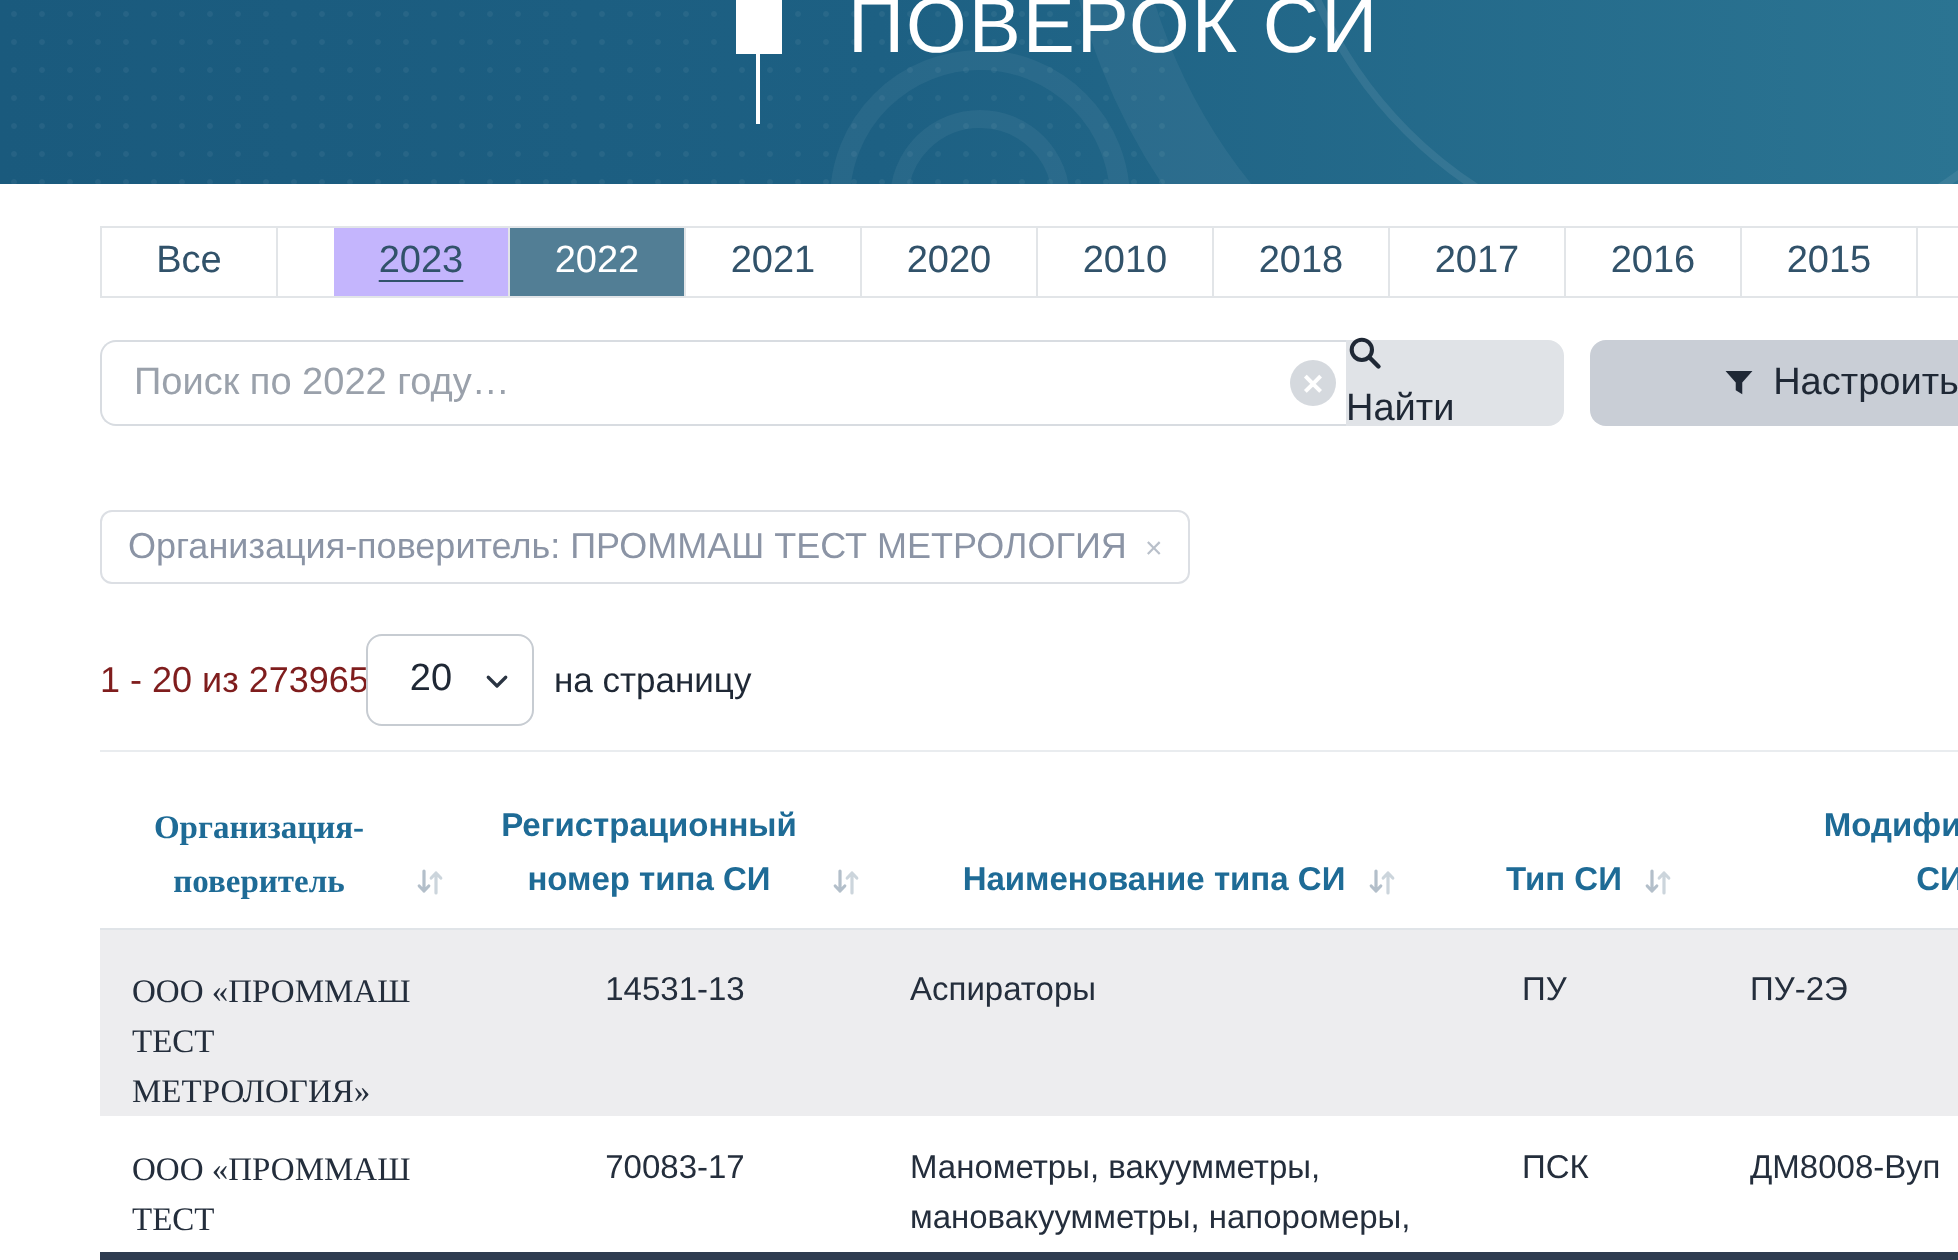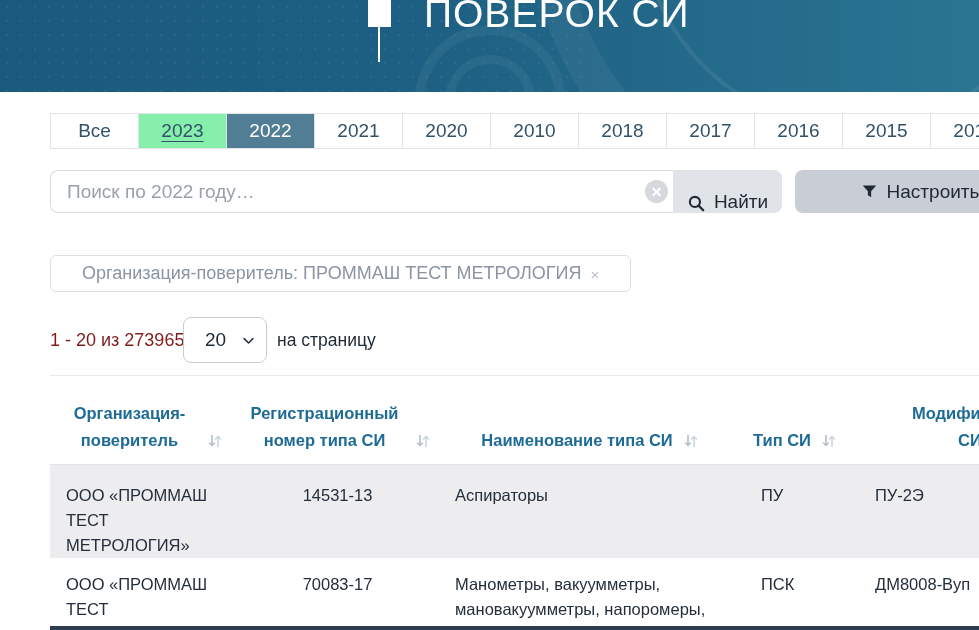--- a/index.html
+++ b/index.html
@@ -36,52 +36,52 @@
     position:absolute; left:50px; top:113px; width:929px; height:36px;
     display:flex; overflow:hidden;
     border-top:1px solid #e2e5e8; border-bottom:1px solid #e2e5e8; border-left:1px solid #e2e5e8;
     background:#fff;
   }
   .tab {
     flex:0 0 88px; height:100%; line-height:33px; text-align:center;
     font-size:19px; color:#31526a; border-right:1px solid #e2e5e8;
     background:#fff; cursor:pointer; white-space:nowrap;
   }
-  .tab--hover { background:#86efac; text-decoration:underline; text-underline-offset:4px; }
+  .tab--hover { background:#c4b5fd; text-decoration:underline; text-underline-offset:4px;margin-left:28px; }
   .tab--active { background:#527e95; color:#fff; }
 
   
   .search-row { position:absolute; left:50px; top:170px; height:28px; display:flex; }
   .search-input {
     width:623px; height:43px; border:1.5px solid #d8dce1; border-right:none;
     border-radius:8px 0 0 8px; padding:0 40px 0 16px; font-size:19px;
     font-family:"Liberation Sans", sans-serif; color:#1f2835; outline:none;
   }
   .search-input::placeholder { color:#9aa1ab; opacity:1; }
   .clear-btn {
     position:absolute; left:595px; top:10px; width:23px; height:23px; border-radius:50%;
     background:#d5d9de; color:#fff; font-size:14px; font-weight:bold;
     display:flex; align-items:center; justify-content:center; cursor:pointer; border:none;
   }
   .find-btn {
     width:109px; height:43px; background:#e0e3e7; border:none; border-radius:0 8px 8px 0;
-    display:flex; align-items:flex-end; justify-content:center; gap:8px;
-    font-size:19px; color:#1f2835; font-family:"Liberation Sans", sans-serif; cursor:pointer;
+    display:flex; align-items:flex-start; justify-content:center; gap:8px;
+    font-size:19px; color:#1f2835; font-family:"Liberation Sans", sans-serif; cursor:pointer;flex-direction:column;
   }
   .configure-btn {
     position:absolute; left:795px; top:170px; width:250px; height:43px;
     background:#c9ced6; border:none; border-radius:8px;
     display:flex; align-items:center; justify-content:center; gap:9px;
     font-size:19px; color:#1f2835; font-family:"Liberation Sans", sans-serif; cursor:pointer;
   }
 
   
   .chip {
     position:absolute; left:50px; top:255px; height:37px;
-    display:inline-flex; align-items:center; gap:9px; padding:0 31px;
+    display:inline-flex; align-items:center; gap:9px; padding:0 13px;
     border:1.5px solid #dcdfe4; border-radius:6px; background:#fff;
   }
   .chip-label { font-size:18px; color:#8b94a5; white-space:nowrap; }
   .chip-close { font-size:15px; color:#b9c0ca; cursor:pointer; margin-top:1px; }
 
   
   .page-range { position:absolute; left:50px; top:317px; height:46px; line-height:46px; font-size:18px; color:#7f1d1d; }
   .page-size {
     position:absolute; left:183px; top:317px; width:84px; height:46px;
     border:1.5px solid #c7ccd2; border-radius:8px; background:#fff;
@@ -95,21 +95,21 @@
   .table { position:absolute; left:50px; top:375px; width:1040px; border-top:1px solid #e9ecef; }
   .thead {
     display:flex; align-items:flex-end; height:89px; padding-bottom:10px;
     border-bottom:1px solid #e0e4e8; background:#fff;
   }
   .th {
     display:flex; align-items:flex-end; justify-content:center; gap:10px;
     color:#1e6b96; font-weight:bold; font-size:16.5px; line-height:27px; text-align:center;
   }
   .th .sort { display:flex; margin-bottom:5px; cursor:pointer; }
-  .c1 { width:185px; } .c2 { width:205px; } .c3 { width:300px; } .c4 { width:110px; } .c5 { width:240px; }
+  .c1 { width:185px;font-family:Liberation Serif, serif; } .c2 { width:205px; } .c3 { width:300px; } .c4 { width:110px; } .c5 { width:240px; }
   .th.c1 .th-label { max-width:135px; }
   .th.c2 .th-label { max-width:160px; }
   .th.c5 .th-label { max-width:120px; }
   .trow { display:flex; font-size:16.5px; line-height:25px; color:#242e3c; }
   .trow--alt { background:#ededef; }
   .row1 { min-height:80px; padding-top:18px; }
   .row2 { min-height:86px; padding-top:14px; }
   .td.c1 { padding-left:16px; padding-right:20px; }
   .td.c2 { text-align:center; }
   .td.c3 { padding-left:15px; padding-right:25px; }

